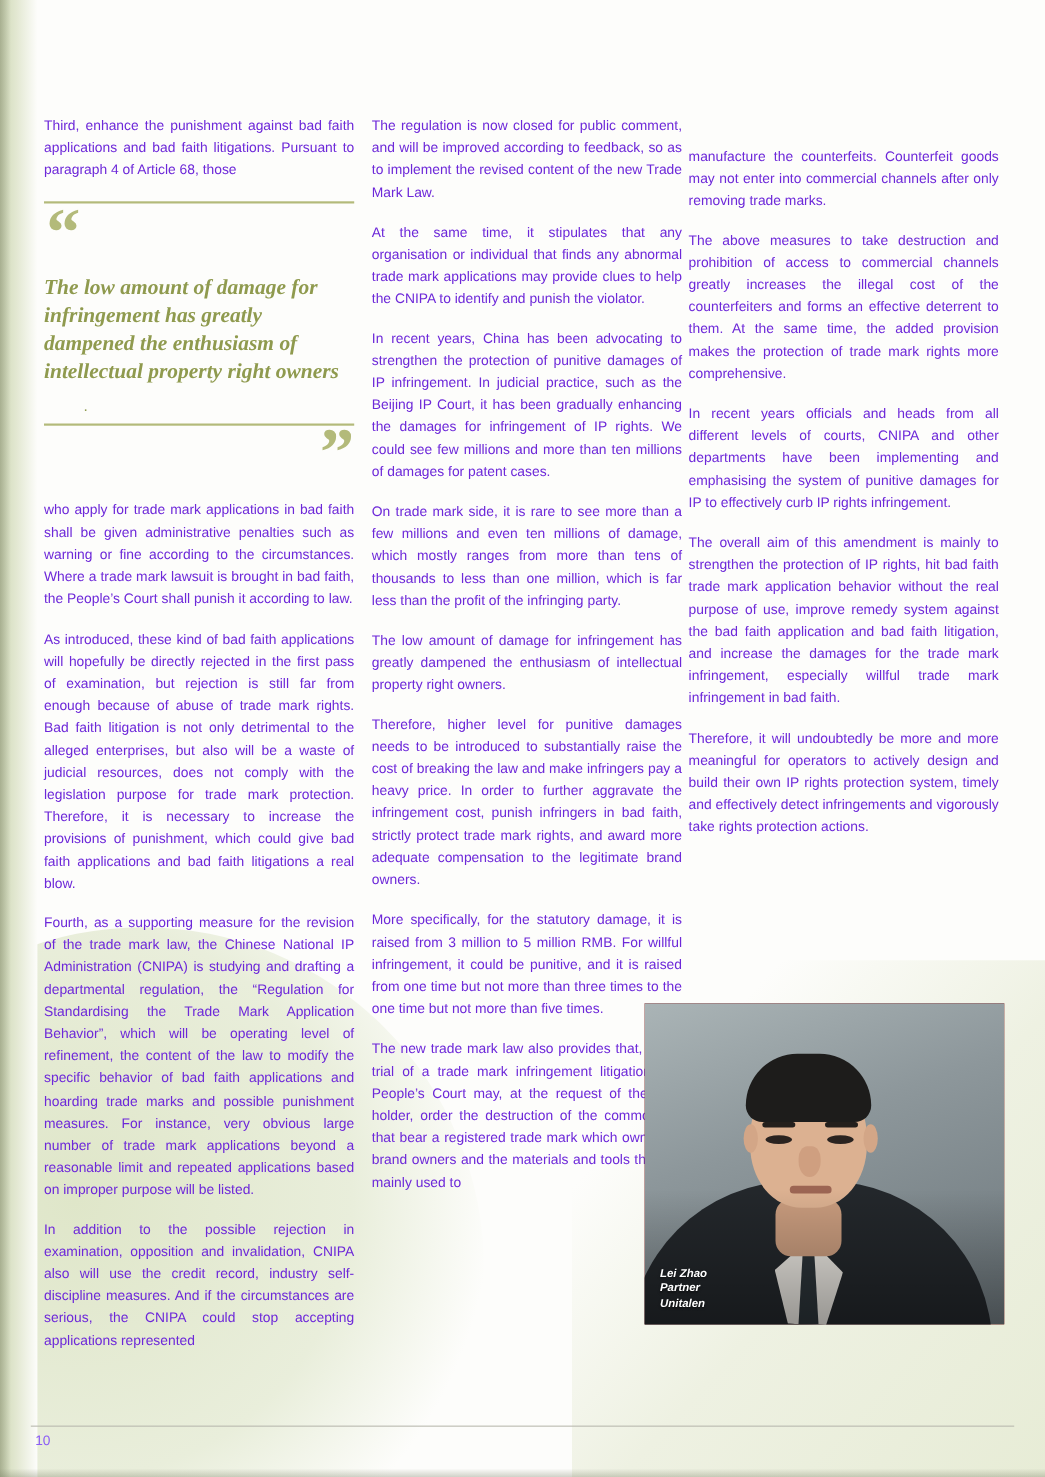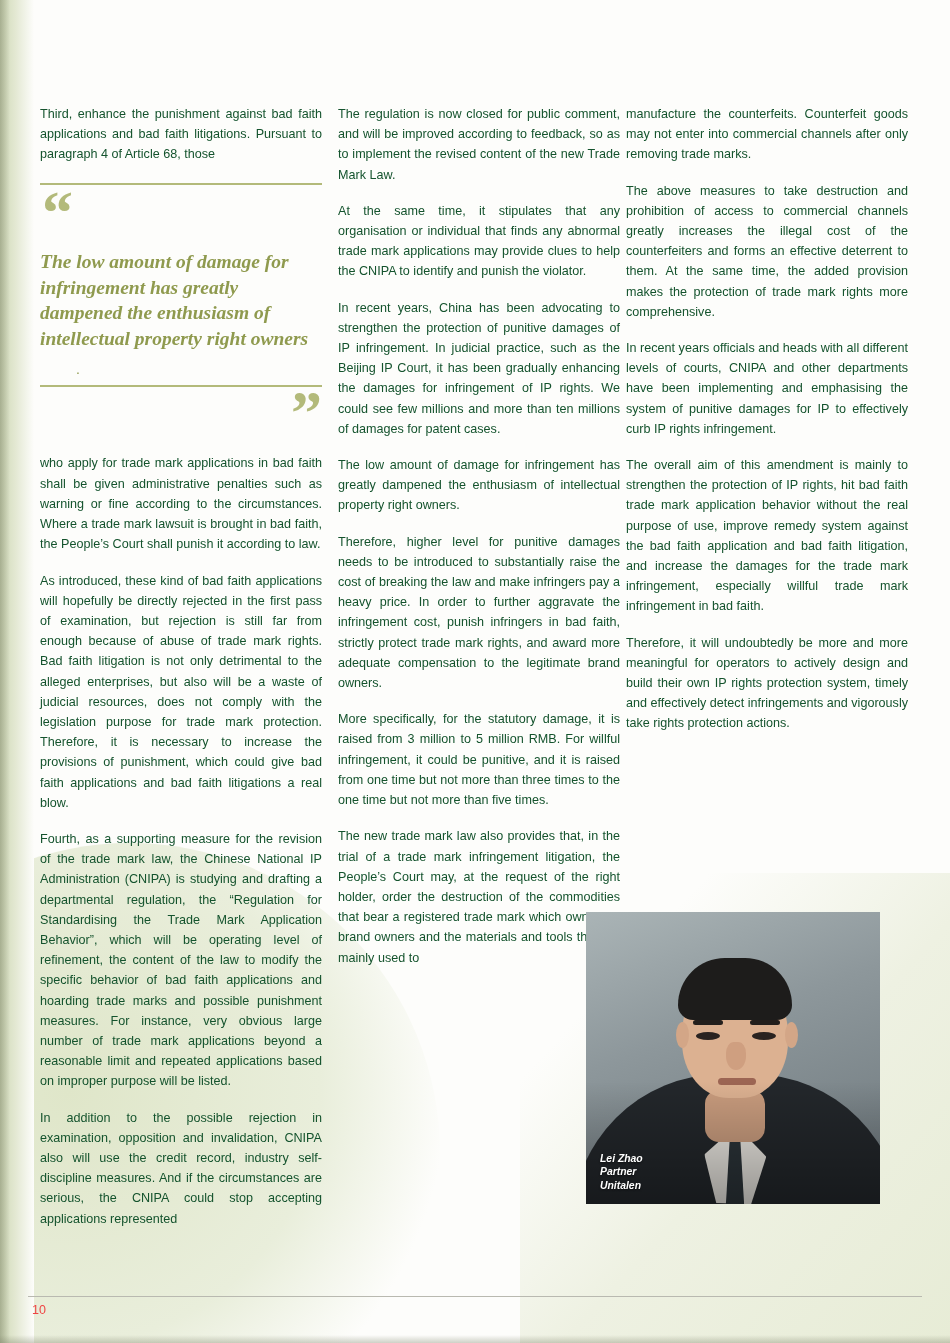--- a/index.html
+++ b/index.html
@@ -68,27 +68,27 @@
     height: 1200px;
   }
 
   .col {
     position: absolute;
     top: 0;
     width: 282px;
   }
   .col-1 { left: 0; }
   .col-2 { left: 298px; }
-  .col-3 { left: 586px; }
+  .col-3 { left: 586px; margin-top: 28px; }
 
   p.body {
     margin: 0 0 16px 0;
     font-size: 12.6px;
     line-height: 20.2px;
-    color: #14532d;
+    color: #6d28d9;
     text-align: justify;
     text-justify: inter-word;
     hyphens: none;
   }
   p.body:last-child { margin-bottom: 0; }
 
   .subhead {
     margin: 0 0 16px 0;
     font-size: 13px;
     line-height: 20.5px;
@@ -146,20 +146,21 @@
 
   
   .portrait {
     position: absolute;
     left: 586px;
     top: 912px;
     width: 294px;
     height: 292px;
     background: #7f1d1d;
     overflow: hidden;
+    padding-left: 33px;
   }
   .portrait-bg {
     position: absolute;
     inset: 0;
     background: linear-gradient(160deg, #aab4b6 0%, #8d979b 40%, #6d777c 100%);
   }
   .p-shoulders {
     position: absolute;
     left: -14px;
     bottom: -20px;
@@ -286,21 +287,21 @@
     top: 1296px;
     width: 894px;
     height: 1px;
     background: #b9b9b0;
   }
   .folio {
     position: absolute;
     left: 32px;
     top: 1303px;
     font-size: 12.5px;
-    color: #ef4444;
+    color: #8b5cf6;
   }
 </style>
 </head>
 <body>
 
 <div class="page">
   <div class="wash-blob"></div>
   <div class="wash-right"></div>
   <div class="wash-left"></div>
   <div class="edge-shadow"></div>
@@ -325,30 +326,31 @@
       <p class="body">Fourth, as a supporting measure for the revision of the trade mark law, the Chinese National IP Administration (CNIPA) is studying and drafting a departmental regulation, the “Regulation for Standardising the Trade Mark Application Behavior”, which will be operating level of refinement, the content of the law to modify the specific behavior of bad faith applications and hoarding trade marks and possible punishment measures. For instance, very obvious large number of trade mark applications beyond a reasonable limit and repeated applications based on improper purpose will be listed.</p>
       <p class="body">In addition to the possible rejection in examination, opposition and invalidation, CNIPA also will use the credit record, industry self-discipline measures. And if the circumstances are serious, the CNIPA could stop accepting applications represented</p>
     </div>
 
     <div class="col col-2">
       <p class="body">The regulation is now closed for public comment, and will be improved according to feedback, so as to implement the revised content of the new Trade Mark Law.</p>
       <p class="body">At the same time, it stipulates that any organisation or individual that finds any abnormal trade mark applications may provide clues to help the CNIPA to identify and punish the violator.</p>
 
 
       <p class="body">In recent years, China has been advocating to strengthen the protection of punitive damages of IP infringement. In judicial practice, such as the Beijing IP Court, it has been gradually enhancing the damages for infringement of IP rights. We could see few millions and more than ten millions of damages for patent cases.</p>
+      <p class="body">On trade mark side, it is rare to see more than a few millions and even ten millions of damage, which mostly ranges from more than tens of thousands to less than one million, which is far less than the profit of the infringing party.</p>
       <p class="body">The low amount of damage for infringement has greatly dampened the enthusiasm of intellectual property right owners.</p>
       <p class="body">Therefore, higher level for punitive damages needs to be introduced to substantially raise the cost of breaking the law and make infringers pay a heavy price. In order to further aggravate the infringement cost, punish infringers in bad faith, strictly protect trade mark rights, and award more adequate compensation to the legitimate brand owners.</p>
       <p class="body">More specifically, for the statutory damage, it is raised from 3 million to 5 million RMB. For willful infringement, it could be punitive, and it is raised from one time but not more than three times to the one time but not more than five times.</p>
       <p class="body">The new trade mark law also provides that, in the trial of a trade mark infringement litigation, the People’s Court may, at the request of the right holder, order the destruction of the commodities that bear a registered trade mark which owned by brand owners and the materials and tools that are mainly used to</p>
     </div>
 
     <div class="col col-3">
       <p class="body">manufacture the counterfeits. Counterfeit goods may not enter into commercial channels after only removing trade marks.</p>
       <p class="body">The above measures to take destruction and prohibition of access to commercial channels greatly increases the illegal cost of the counterfeiters and forms an effective deterrent to them. At the same time, the added provision makes the protection of trade mark rights more comprehensive.</p>
-      <p class="body">In recent years officials and heads with all different levels of courts, CNIPA and other departments have been implementing and emphasising the system of punitive damages for IP to effectively curb IP rights infringement.</p>
+      <p class="body">In recent years officials and heads from all different levels of courts, CNIPA and other departments have been implementing and emphasising the system of punitive damages for IP to effectively curb IP rights infringement.</p>
       <p class="body">The overall aim of this amendment is mainly to strengthen the protection of IP rights, hit bad faith trade mark application behavior without the real purpose of use, improve remedy system against the bad faith application and bad faith litigation, and increase the damages for the trade mark infringement, especially willful trade mark infringement in bad faith.</p>
       <p class="body">Therefore, it will undoubtedly be more and more meaningful for operators to actively design and build their own IP rights protection system, timely and effectively detect infringements and vigorously take rights protection actions.</p>
     </div>
   </div>
 
   <div class="portrait">
     <div class="portrait-bg"></div>
     <div class="p-shoulders"></div>
     <div class="p-shirt"></div>
     <div class="p-tie"></div>

